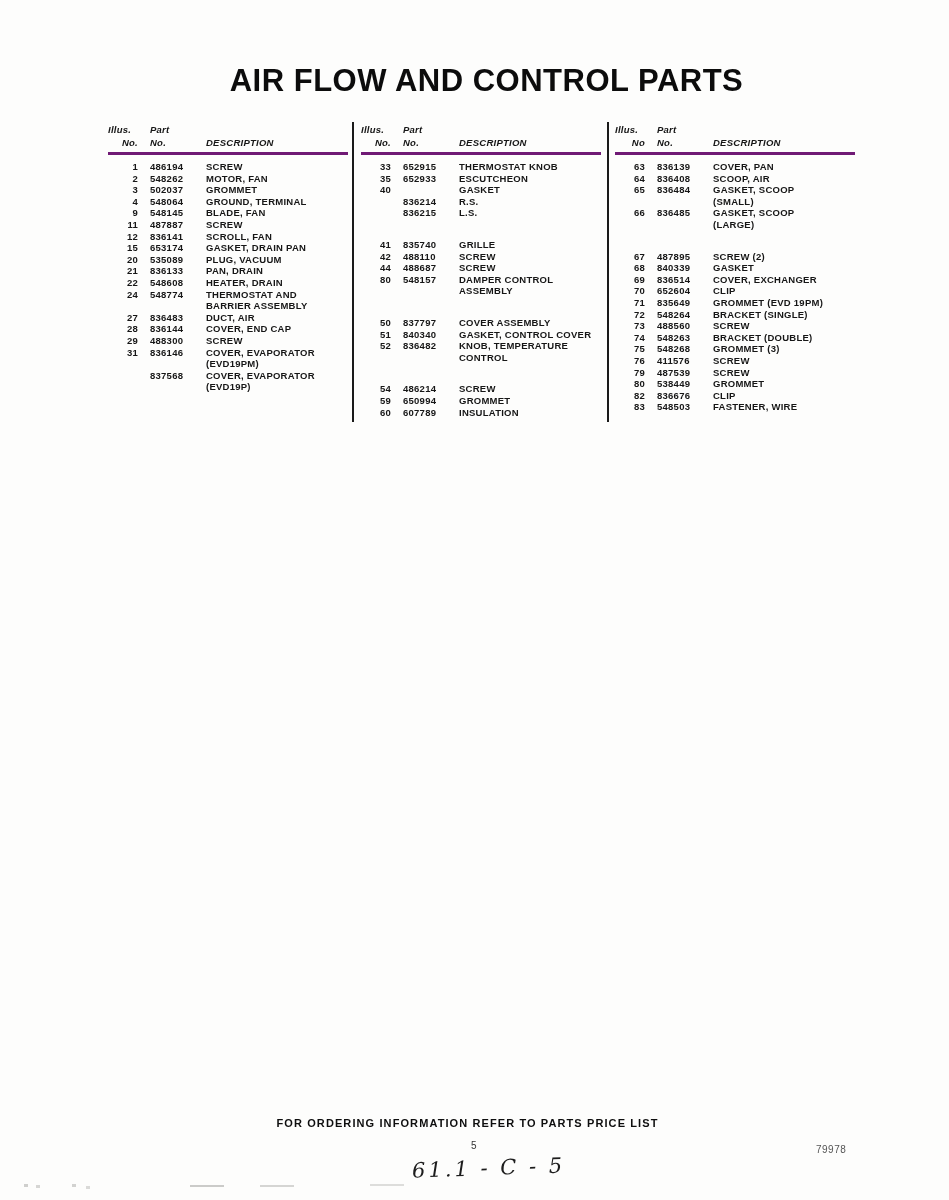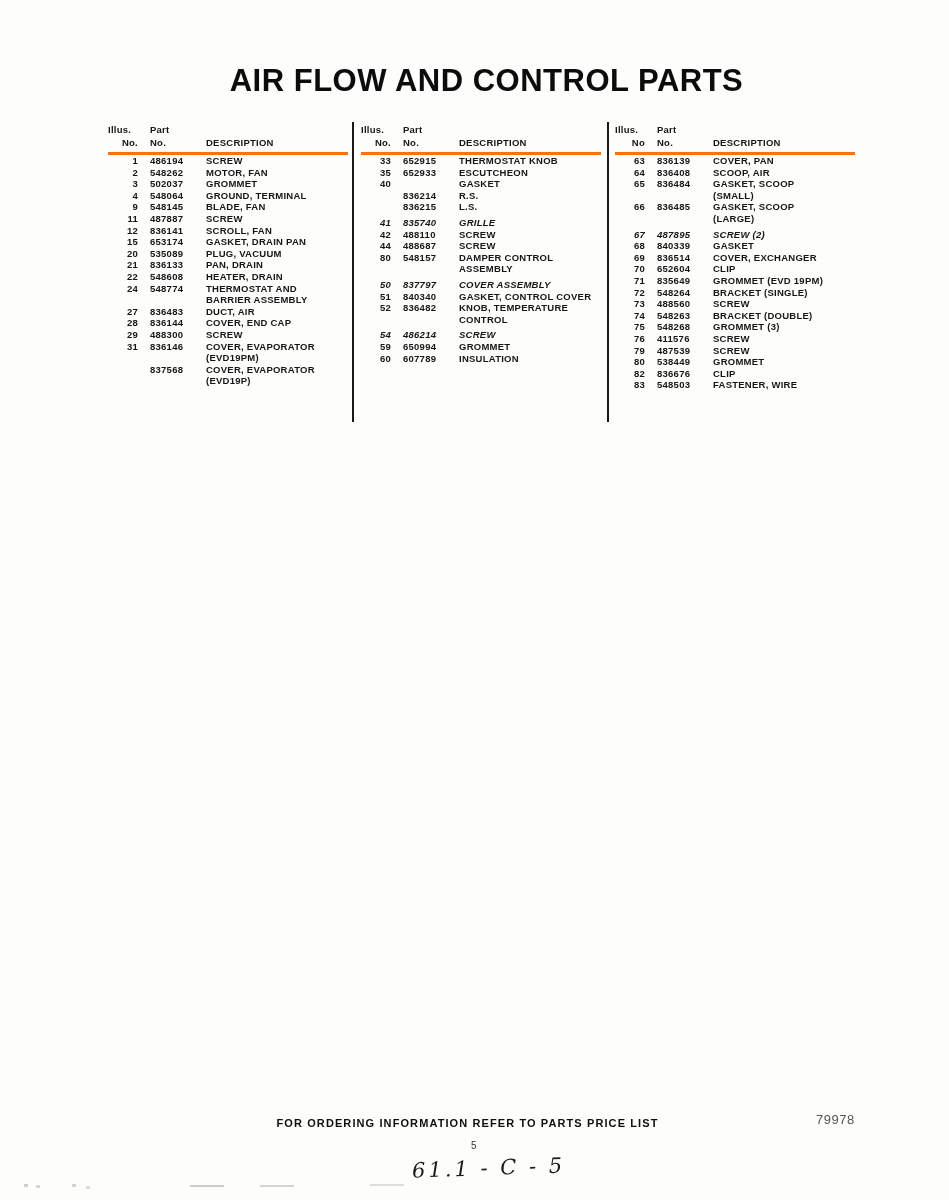--- a/index.html
+++ b/index.html
@@ -37,47 +37,49 @@
   .col-0{left:108px}
   .col-1{left:361px}
   .col-2{left:615px}
   .vline{
     position:absolute;top:122px;height:300px;width:2px;
     background:#1a1a1a;
   }
   .vline-1{left:352px}
   .vline-2{left:607px}
   .col-header{
-    border-bottom:3px solid #f97316;
+    border-bottom:3px solid #701a75;
     padding:1px 0 3px 0;
+    margin-bottom:6px;
+    font-style:italic;
   }
   .hline,.row{
     display:grid;
     grid-template-columns:30px 44px auto;
     column-gap:12px;
     white-space:nowrap;
   }
   .hline{line-height:13px;}
   .row{line-height:11.6px;}
-  .row.gap{margin-top:4px;font-style:italic;}
+  .row.gap{margin-top:20px;}
   .cell-no{text-align:right;}
   
   .footer-note{
     position:absolute;top:1117px;left:0;width:935px;
     text-align:center;
     font-size:11px;font-weight:bold;letter-spacing:1.1px;
     color:#0e0e0e;
   }
   .page-number{
     position:absolute;top:1140px;left:471px;
     font-size:10px;color:#333;
   }
   .doc-number{
-    position:absolute;top:1112px;left:816px;
-    font-size:13px;color:#555;letter-spacing:0.5px;
+    position:absolute;top:1144px;left:816px;
+    font-size:10px;color:#555;letter-spacing:0.5px;
   }
   .handwritten{
     position:absolute;top:1156px;left:412px;
     font-family:"DejaVu Serif",serif;
     font-style:italic;font-size:21px;letter-spacing:3px;
     color:#1d1d1d;
     transform:rotate(-2deg);
   }
   
   .noise-a{

